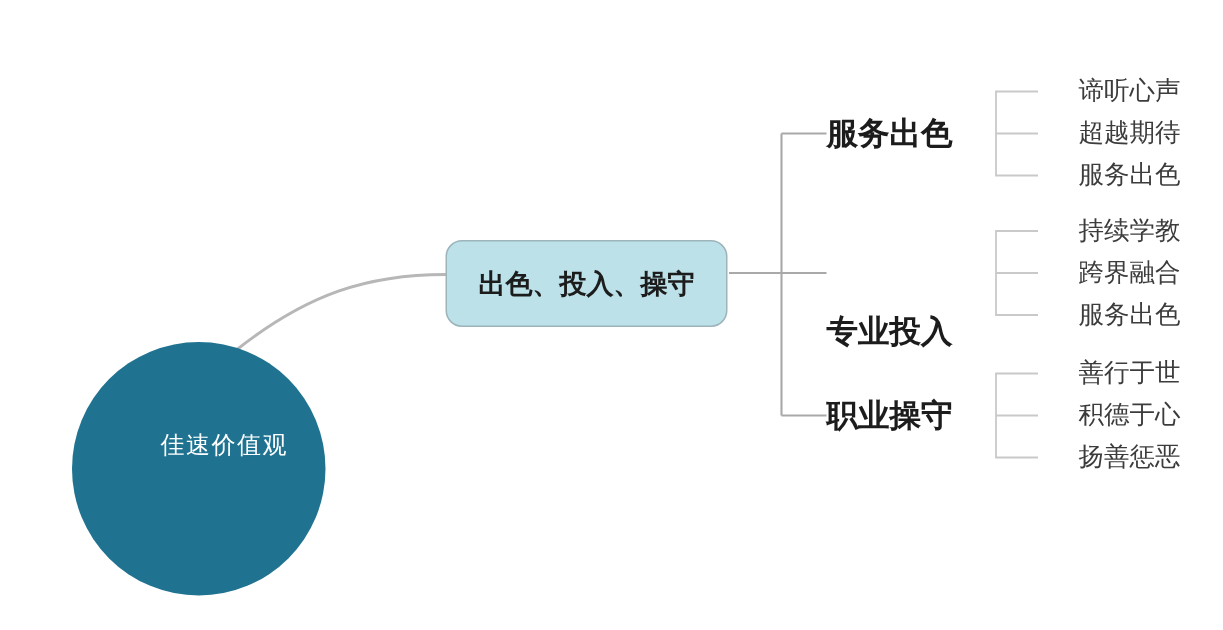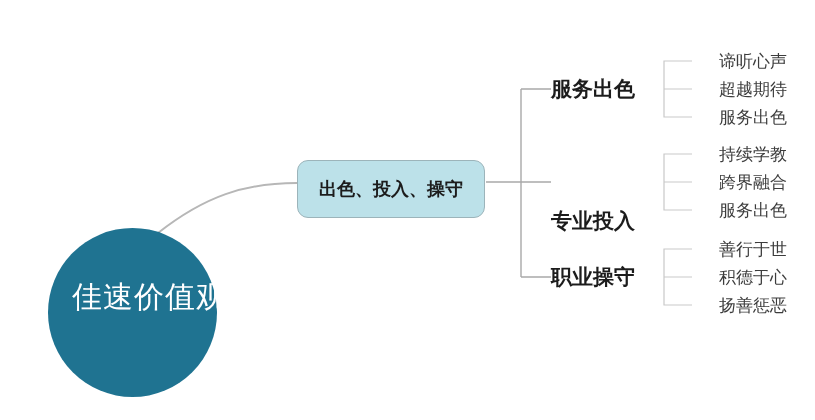--- a/index.html
+++ b/index.html
@@ -17,21 +17,21 @@
   .connector-svg{position:absolute;left:0;top:0;width:815px;height:420px;}
   .curve{stroke:var(--curve);stroke-width:2;fill:none;stroke-linecap:round;}
   .trunk{stroke:var(--line);stroke-width:1.4;fill:none;}
   .bracket{stroke:var(--bracket);stroke-width:1.2;fill:none;}
   .root-node{
     position:absolute;left:48px;top:228px;width:169px;height:169px;border-radius:50%;
     background:var(--root-fill);display:flex;align-items:center;justify-content:center;
     padding-bottom:30px;
   }
   .root-node .label{
-    color:var(--root-text);font-size:30px;letter-spacing:1px;white-space:nowrap;margin-left:34px;
+    color:var(--root-text);font-size:16px;letter-spacing:1px;white-space:nowrap;margin-left:34px;
   }
   .center-node{
     position:absolute;left:297px;top:160px;width:188px;height:58px;border-radius:11px;
     background:var(--center-fill);border:1px solid var(--center-border);
     display:flex;align-items:center;justify-content:center;
   }
   .center-node .label{
     color:var(--node-text);font-size:18px;font-weight:bold;white-space:nowrap;
   }
   .branch-label{

